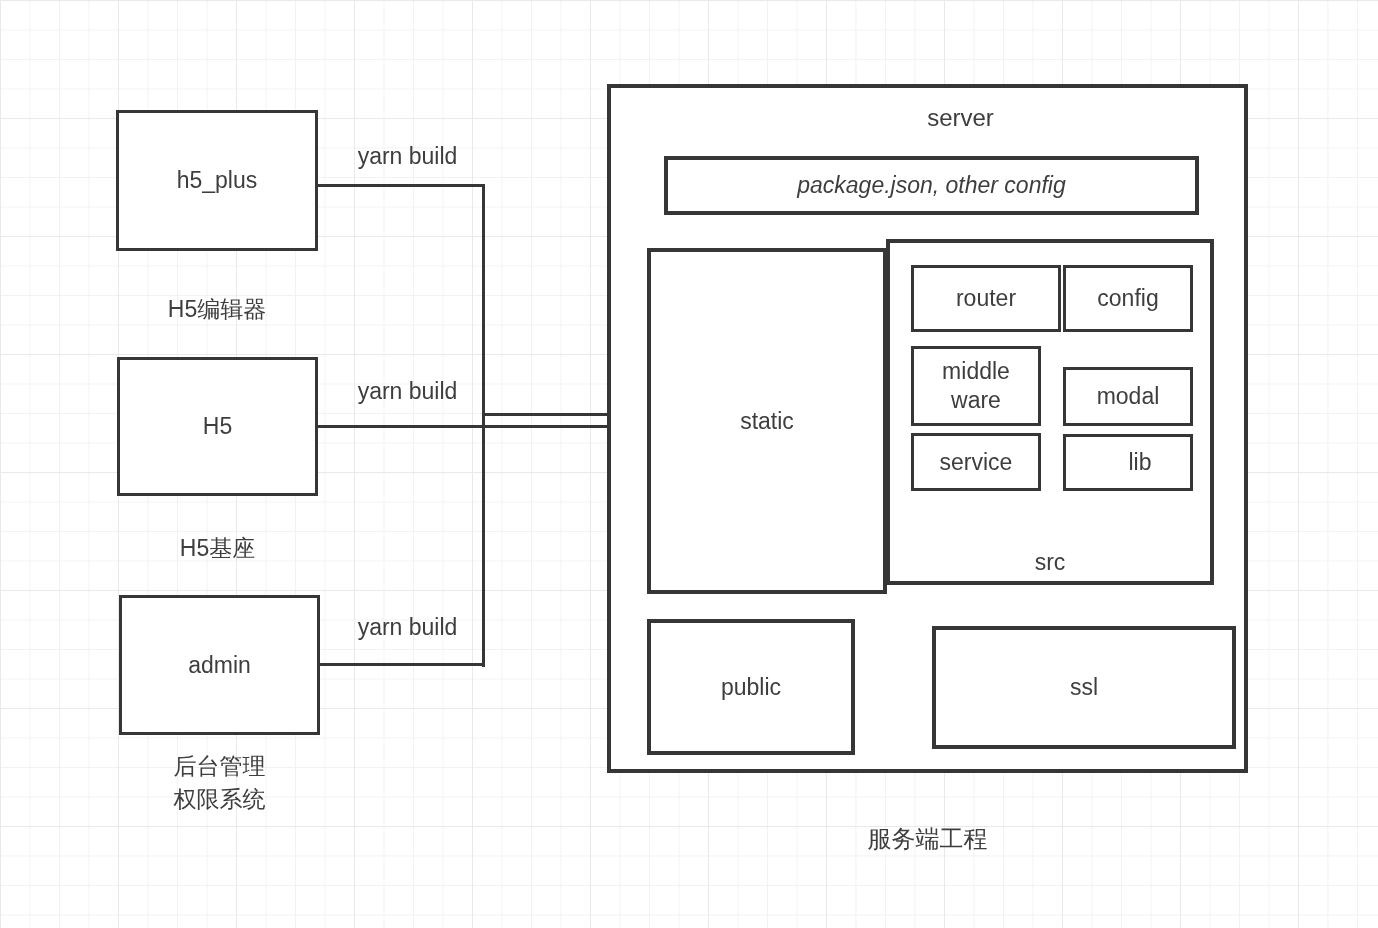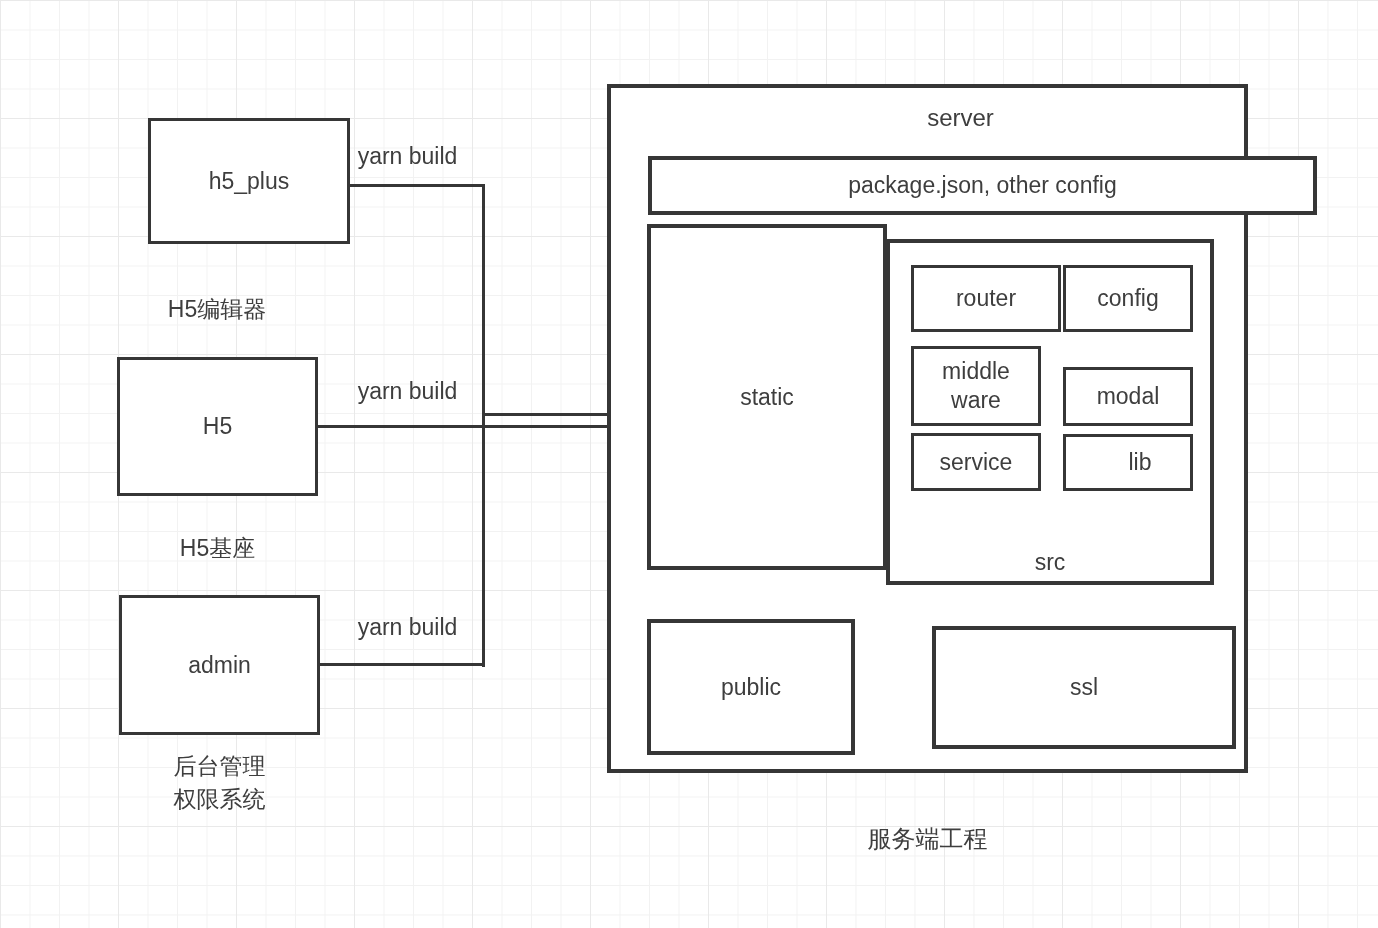--- a/index.html
+++ b/index.html
@@ -68,21 +68,21 @@
 <div class="canvas">
 
   <div class="line" style="left:316px; top:184px; width:169px; height:3px;"></div>
   <div class="line" style="left:482px; top:184px; width:3px; height:483px;"></div>
   <div class="line" style="left:318px; top:663px; width:167px; height:3px;"></div>
   <div class="line" style="left:482px; top:413px; width:148px; height:3px;"></div>
   <div class="line" style="left:316px; top:425px; width:314px; height:3px;"></div>
   <div class="arrowhead" style="left:622px; top:405px;"></div>
   <div class="arrowhead" style="left:622px; top:417px;"></div>
 
-  <div class="node" style="left:116px; top:118px; width:202px; height:126px;margin-left:32px;">
+  <div class="node" style="left:116px; top:110px; width:202px; height:141px;">
     <span class="node-label">h5_plus</span>
   </div>
   <div class="caption" style="left:116px; top:293px; width:202px;">H5编辑器</div>
   <div class="edge-label" style="left:340px; top:143px; width:135px;">yarn build</div>
 
   <div class="node" style="left:117px; top:357px; width:201px; height:139px;">
     <span class="node-label">H5</span>
   </div>
   <div class="caption" style="left:117px; top:532px; width:201px;">H5基座</div>
   <div class="edge-label" style="left:340px; top:378px; width:135px;">yarn build</div>
@@ -90,25 +90,25 @@
   <div class="node" style="left:119px; top:595px; width:201px; height:140px;">
     <span class="node-label">admin</span>
   </div>
   <div class="caption" style="left:119px; top:750px; width:201px;">后台管理
 权限系统</div>
   <div class="edge-label" style="left:340px; top:614px; width:135px;">yarn build</div>
 
   <div class="node thick" style="left:607px; top:84px; width:641px; height:689px;"></div>
   <div class="title-label" style="left:607px; top:104px; width:641px;margin-left:33px;">server</div>
 
-  <div class="node thick" style="left:648px; top:156px; width:669px; height:59px;">
+  <div class="node thick" style="left:664px; top:156px; width:535px; height:59px;font-style:italic;">
     <span class="node-label">package.json, other config</span>
   </div>
 
-  <div class="node thick" style="left:647px; top:224px; width:240px; height:346px;">
+  <div class="node thick" style="left:647px; top:248px; width:240px; height:346px;">
     <span class="node-label">static</span>
   </div>
 
   <div class="node thick" style="left:886px; top:239px; width:328px; height:346px;"></div>
   <div class="title-label" style="left:886px; top:533px; width:328px; font-size:23px;margin-top:16px;">src</div>
 
   <div class="node" style="left:911px; top:265px; width:150px; height:67px;">
     <span class="node-label">router</span>
   </div>
   <div class="node" style="left:1063px; top:265px; width:130px; height:67px;">

